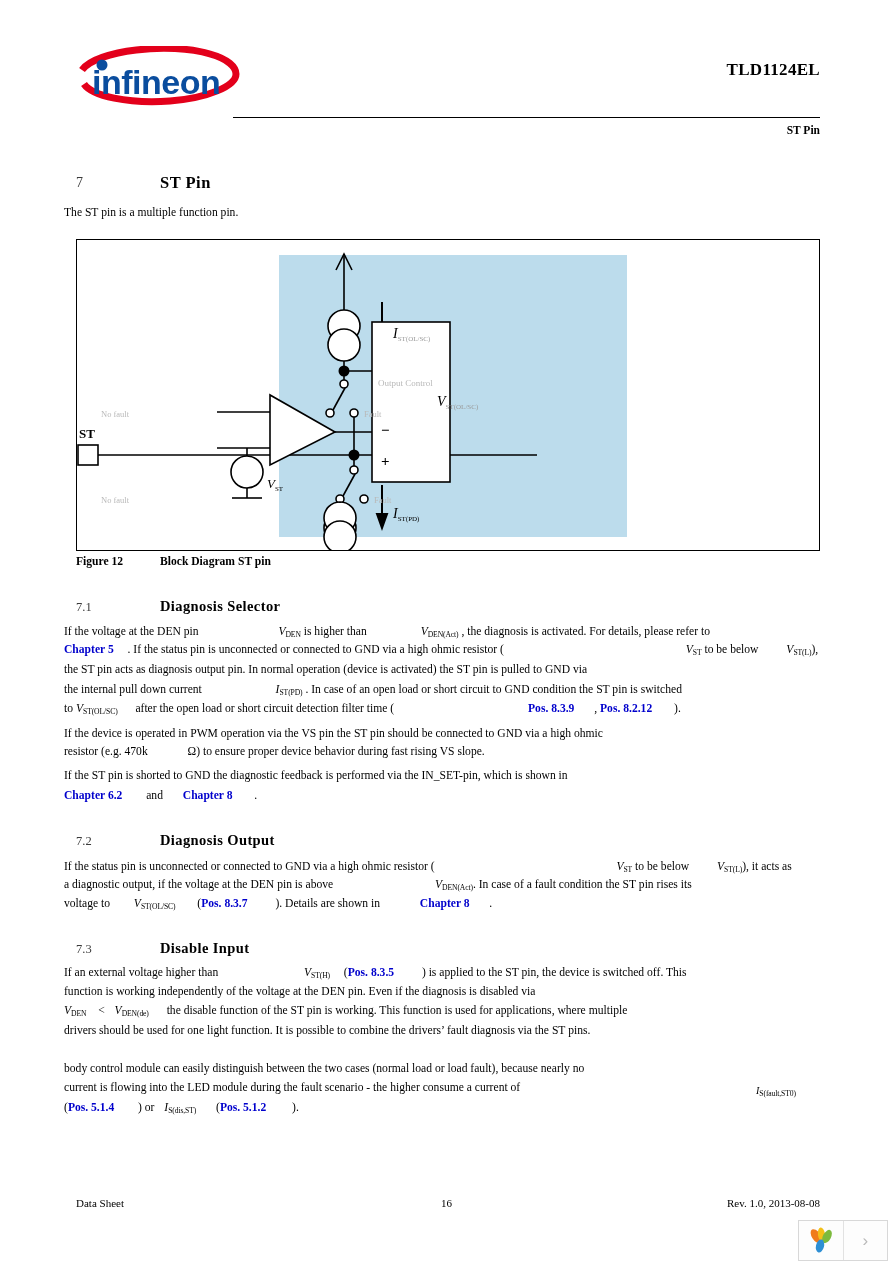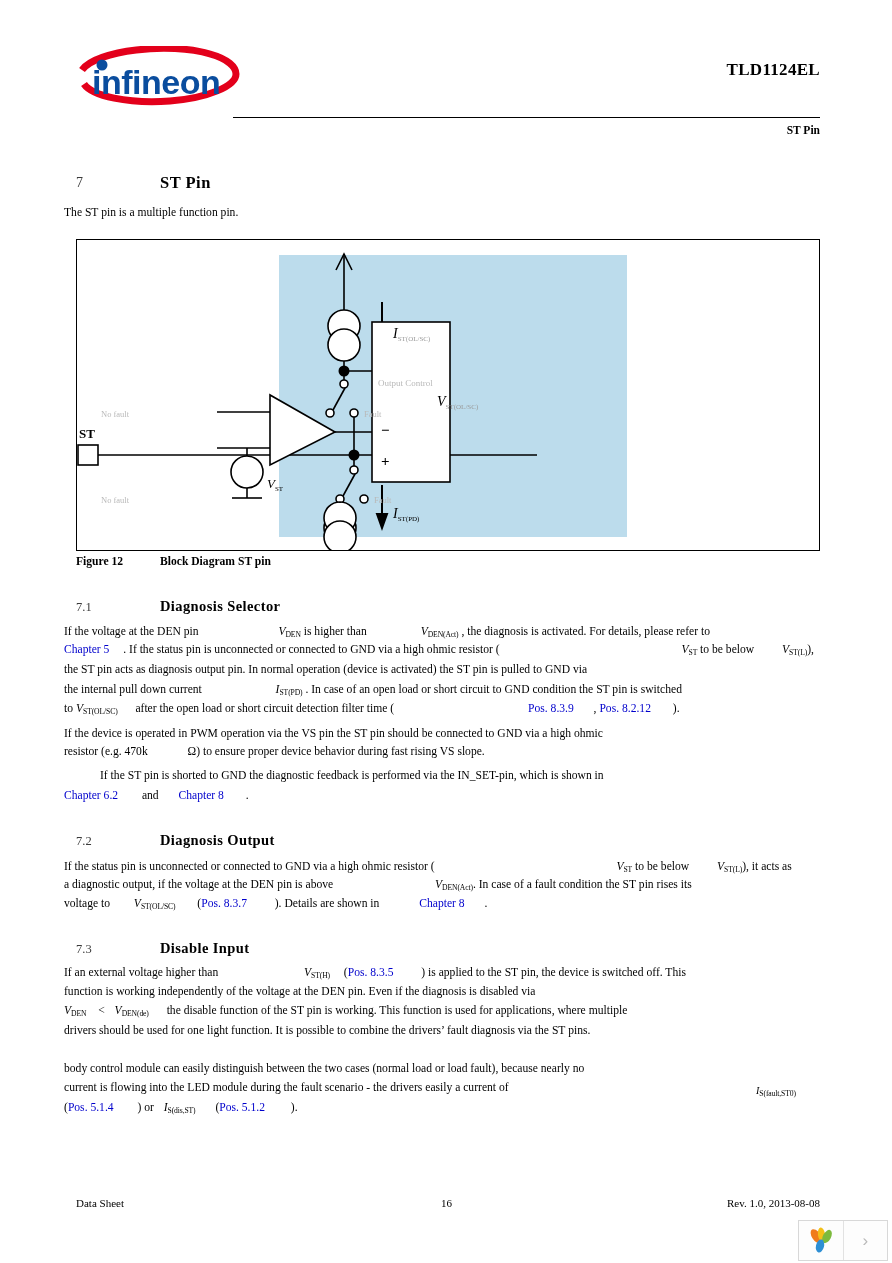--- a/index.html
+++ b/index.html
@@ -34,21 +34,21 @@
 
   
   .h1 { position:absolute; left:76px; font-size:16.5px; font-weight:bold; }
   .h1 .num { position:absolute; left:0; top:0; font-weight:normal; color:#3a3a3a; font-size:14px;}
   .h1 .txt { position:absolute; left:84px; top:-2px; white-space:nowrap; letter-spacing:.5px;}
   .h2 { position:absolute; left:76px; font-size:14.5px; font-weight:bold; height:20px;}
   .h2 .num { position:absolute; left:0; top:2px; font-weight:normal; color:#3a3a3a; font-size:12.5px;}
   .h2 .txt { position:absolute; left:84px; top:0; white-space:nowrap; letter-spacing:.4px;}
 
   .para { position:absolute; left:64px; font-size:11.6px; line-height:1.0; white-space:nowrap; }
-  .lnk { color:#0000cc; font-weight:normal; }
+  .lnk { color:#0000cc; font-weight:bold; }
   var, .v { font-style:italic; font-family:"Liberation Serif", serif; }
   .sub { font-size:7.6px; font-style:normal; vertical-align:-0.25em; letter-spacing:-0.1px; }
 
   
   .figure-box {
     position:absolute; left:76px; top:239px; width:744px; height:312px;
     border:1px solid #000; background:#fff;
   }
   .fig-blue {
     position:absolute; left:202px; top:15px; width:348px; height:282px;
@@ -263,21 +263,21 @@
   </div>
 
   <div class="para" style="top:728px;">If the device is operated in PWM operation via the VS pin the ST pin should be connected to GND via a high ohmic</div>
 
   <div class="para" style="top:746px;">
     <span>resistor (e.g. 470k</span>
     <span style="display:inline-block;width:34px;"></span>
     <span>Ω</span><span>) to ensure proper device behavior during fast rising VS slope.</span>
   </div>
 
-  <div class="para" style="top:770px;margin-left:36px;">If the ST pin is shorted to GND the diagnostic feedback is performed via the IN_SET-pin, which is shown in</div>
+  <div class="para" style="top:770px;">If the ST pin is shorted to GND the diagnostic feedback is performed via the IN_SET-pin, which is shown in</div>
 
   <div class="para" style="top:790px;">
     <span class="lnk">Chapter 6.2</span>
     <span style="display:inline-block;width:18px;"></span>
     <span>and</span>
     <span style="display:inline-block;width:14px;"></span>
     <span class="lnk">Chapter 8</span>
     <span style="display:inline-block;width:16px;"></span>
     <span>.</span>
   </div>
@@ -338,21 +338,21 @@
     <span style="display:inline-block;width:6px;"></span>
     <span>&lt;</span>
     <span style="display:inline-block;width:4px;"></span>
     <span class="v">V</span><span class="sub">DEN(de)</span>
     <span style="display:inline-block;width:12px;"></span>
     <span>the disable function of the ST pin is working. This function is used for applications, where multiple</span>
   </div>
 
   <div class="para" style="top:1025px;">drivers should be used for one light function. It is possible to combine the drivers’ fault diagnosis via the ST pins.</div>
   <div class="para" style="top:1063px;">body control module can easily distinguish between the two cases (normal load or load fault), because nearly no</div>
-  <div class="para" style="top:1082px;">current is flowing into the LED module during the fault scenario - the drivers easily a current of</div>
+  <div class="para" style="top:1082px;">current is flowing into the LED module during the fault scenario - the higher consume a current of</div>
 
   <div class="para" style="left:756px; top:1086px; font-size:10px;">
     <span class="v">I</span><span class="sub">S(fault,ST0)</span>
   </div>
 
   <div class="para" style="top:1102px;">
     <span>(</span><span class="lnk">Pos. 5.1.4</span>
     <span style="display:inline-block;width:18px;"></span>
     <span>) or</span>
     <span style="display:inline-block;width:4px;"></span>

